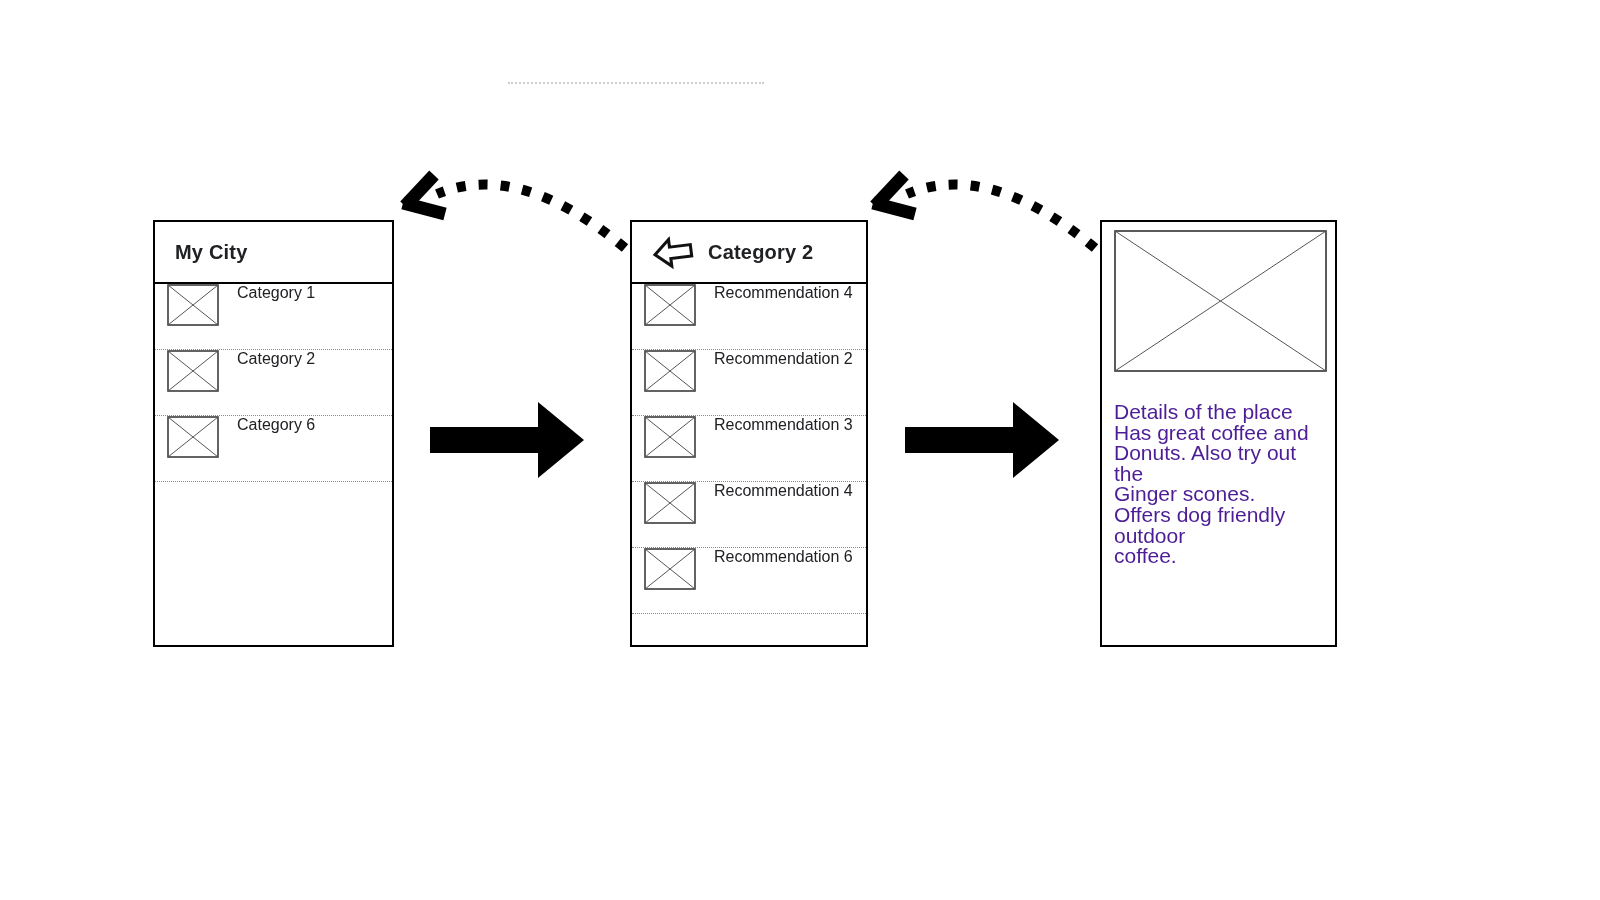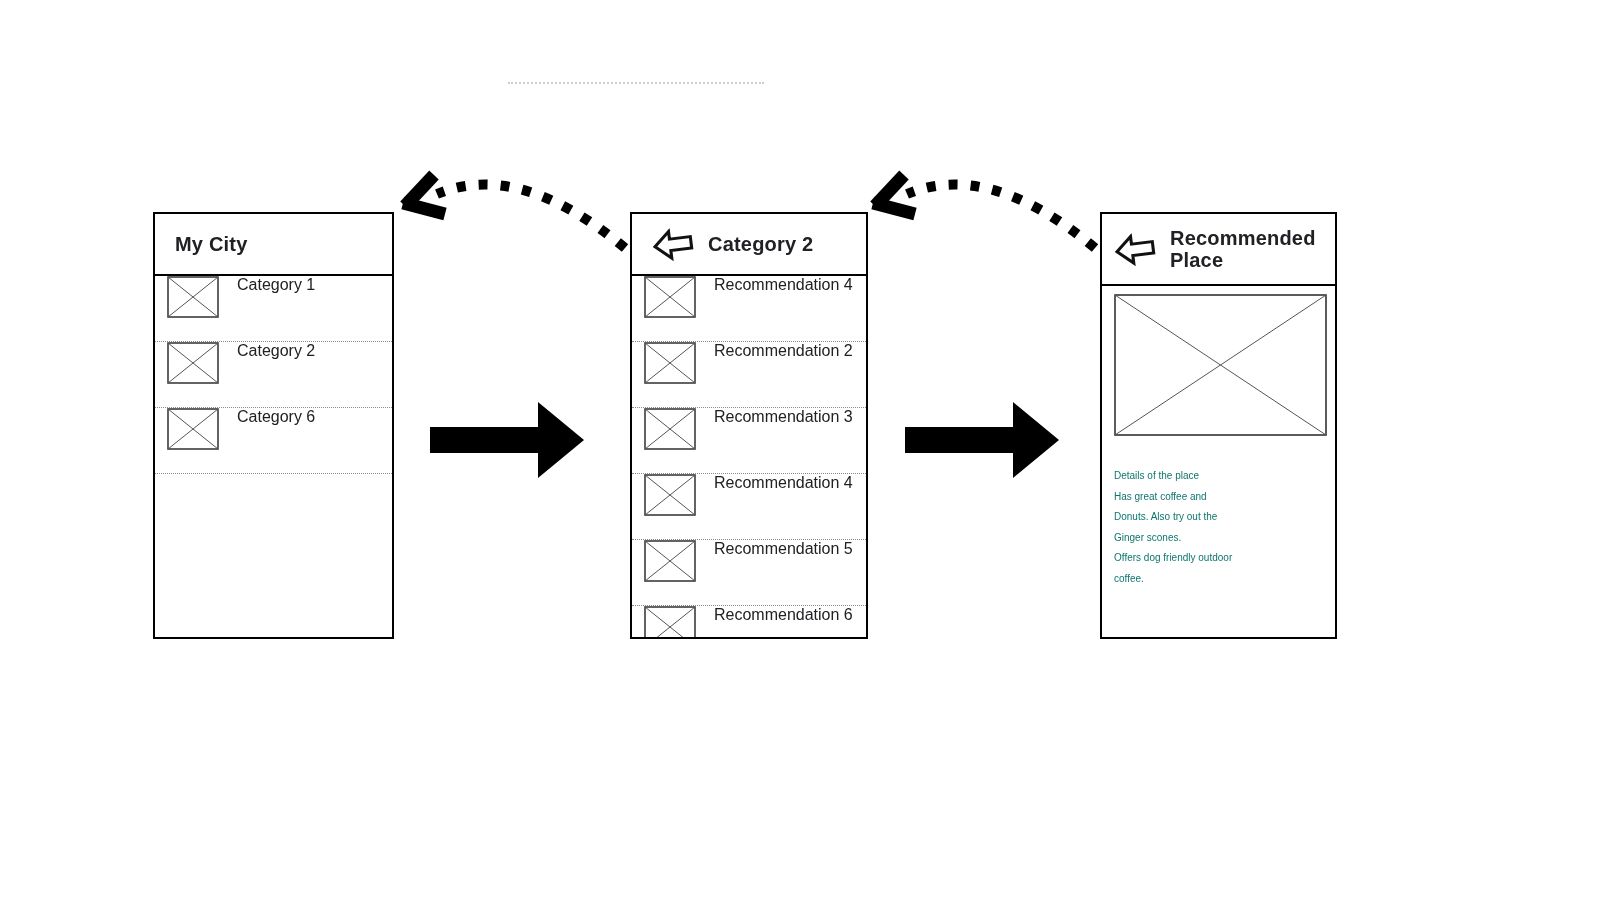--- a/index.html
+++ b/index.html
@@ -2,38 +2,38 @@
 <html><head>
 <meta charset="utf-8">
 <style>
   html,body{margin:0;padding:0;background:#ffffff;}
   .canvas{
     position:relative;width:1600px;height:900px;background:#ffffff;overflow:hidden;
     font-family:"Liberation Sans","DejaVu Sans",sans-serif;color:#202124;
   }
   .faint-line{position:absolute;left:508px;top:82px;width:256px;height:0;
     border-top:2px dotted #cfcfcf;}
-  .screen{position:absolute;top:212px;height:427px;background:#fff;
+  .screen{position:absolute;top:220px;height:427px;background:#fff;
     border:2px solid #000;box-sizing:border-box;overflow:hidden;}
   .screen.s1{left:153px;width:241px;}
   .screen.s2{left:630px;width:238px;}
   .screen.s3{left:1100px;width:237px;}
   .screen-header{display:flex;align-items:center;gap:14px;
     border-bottom:2px solid #000;padding:0 10px 0 20px;box-sizing:border-box;height:62px;}
   .screen.s3 .screen-header{height:72px;padding-left:12px;}
   .screen-title{font-size:20px;font-weight:700;line-height:22px;letter-spacing:.2px;}
   .back-icon{flex:0 0 auto;transform:rotate(-7deg);}
   .list{position:relative;}
   .row{display:flex;gap:18px;height:66px;
     padding:0 12px;box-sizing:border-box;border-bottom:1.5px dotted #8a8a8a;}
   .row .ph{flex:0 0 auto;display:block;}
   .row-label{font-size:16px;color:#202124;white-space:nowrap;}
   .detail-body{padding:8px 12px 0 12px;}
   .big-ph{display:block;}
-  .details{margin-top:30px;font-size:10px;line-height:20.6px;color:#0f766e;}
+  .details{margin-top:30px;font-size:21px;line-height:20.6px;color:#4c1d95;}
   .fwd-arrow,.back-curve{position:absolute;}
 </style>
 </head>
 <body>
 
 <div class="canvas">
 
   <div class="faint-line"></div>
 
   <svg class="back-curve" style="left:393px;top:162px;" width="240" height="95" viewBox="0 0 240 95">
@@ -125,40 +125,26 @@
           <line x1="51" y1="1" x2="1" y2="41" stroke="#555" stroke-width="1"></line>
         </svg>
         <span class="row-label">Recommendation 4</span>
       </div>
       <div class="row">
         <svg class="ph" width="52" height="42" viewBox="0 0 52 42">
           <rect x="1" y="1" width="50" height="40" fill="none" stroke="#3c3c3c" stroke-width="1.6"></rect>
           <line x1="1" y1="1" x2="51" y2="41" stroke="#555" stroke-width="1"></line>
           <line x1="51" y1="1" x2="1" y2="41" stroke="#555" stroke-width="1"></line>
         </svg>
-        <span class="row-label">Recommendation 5</span>
-      </div>
-      <div class="row">
-        <svg class="ph" width="52" height="42" viewBox="0 0 52 42">
-          <rect x="1" y="1" width="50" height="40" fill="none" stroke="#3c3c3c" stroke-width="1.6"></rect>
-          <line x1="1" y1="1" x2="51" y2="41" stroke="#555" stroke-width="1"></line>
-          <line x1="51" y1="1" x2="1" y2="41" stroke="#555" stroke-width="1"></line>
-        </svg>
         <span class="row-label">Recommendation 6</span>
       </div>
     </div>
   </div>
 
   <div class="screen s3">
-    <div class="screen-header">
-      <svg class="back-icon" width="42" height="33" viewBox="0 0 44 34">
-        <polygon points="3,17 19,3 19,11 41,11 41,23 19,23 19,31" fill="none" stroke="#111" stroke-width="3.2"></polygon>
-      </svg>
-      <span class="screen-title" style="max-width:155px;">Recommended Place</span>
-    </div>
     <div class="detail-body">
       <svg class="big-ph" width="213" height="142" viewBox="0 0 213 142">
         <rect x="1" y="1" width="211" height="140" fill="none" stroke="#333" stroke-width="1.6"></rect>
         <line x1="1" y1="1" x2="212" y2="141" stroke="#555" stroke-width="1"></line>
         <line x1="212" y1="1" x2="1" y2="141" stroke="#555" stroke-width="1"></line>
       </svg>
       <div class="details">
         <div>Details of the place</div>
         <div>Has great coffee and</div>
         <div>Donuts. Also try out the</div>

